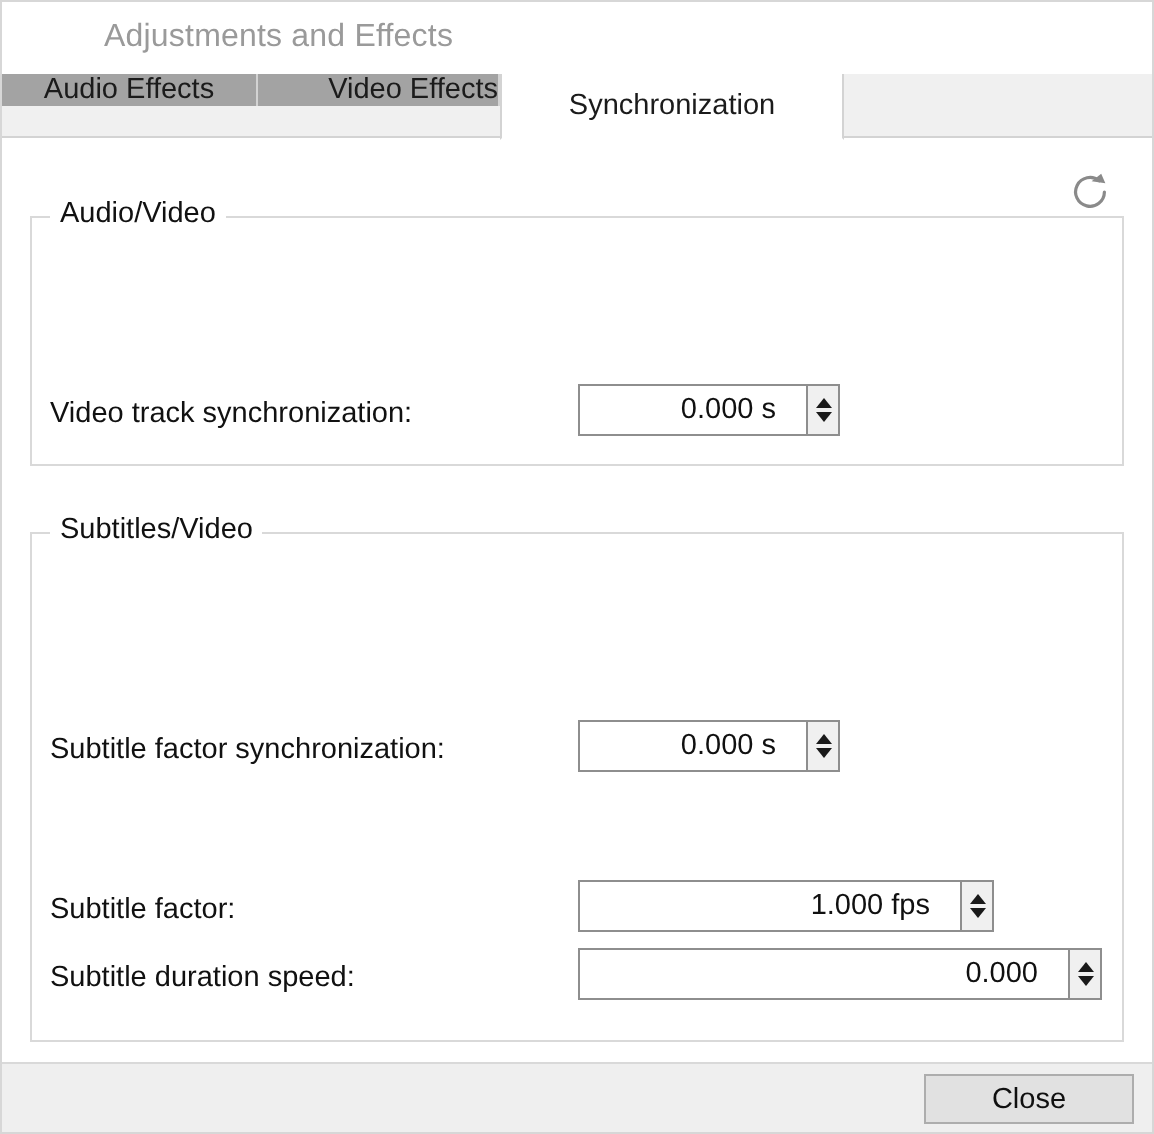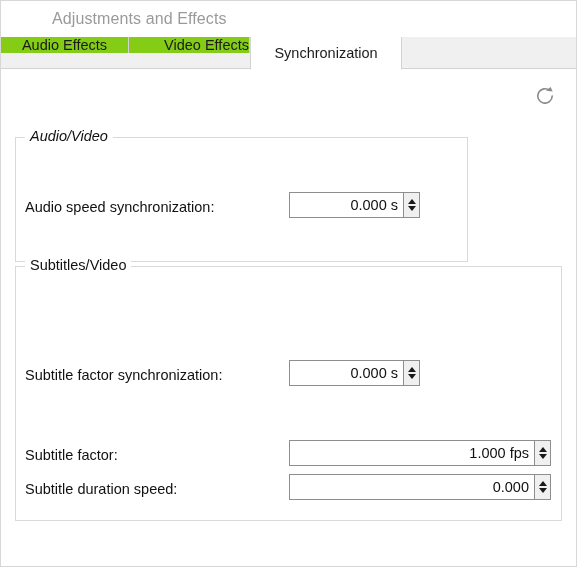--- a/index.html
+++ b/index.html
@@ -71,35 +71,35 @@
   .tab {
     position: absolute;
     top: 0;
     height: 16px;
     box-sizing: border-box;
     display: flex;
     align-items: center;
     justify-content: center;
     font-size: 14.5px;
     color: #1b1b1b;
-    background: #84cc16;
+    background: #a3a3a3;
     border-right: 1px solid #d3d3d3;
     white-space: nowrap;
   }
   .tab.active {
     background: #ffffff;
     border-left: 1px solid #d3d3d3;
     border-right: 1px solid #d3d3d3;
     border-bottom: 1px solid #ffffff;
     height: 33px;
     z-index: 3;
   }
   #tab0 { left: 0;    width: 128px; }
   #tab1 { left: 128px; width: 121px; justify-content: flex-end; }
-  #tab2 { left: 249px; width: 152px; }
+  #tab2 { left: 249px; width: 172px; }
 
   
   .page {
     position: absolute;
     left: 0; top: 68px;
     width: 575px;
     height: 462px;
     background: #ffffff;
   }
 
@@ -125,21 +125,21 @@
   .groupbox > .gb-title {
     position: absolute;
     left: 9px;
     top: -10px;
     padding: 0 5px;
     background: #ffffff;
     font-size: 14.5px;
     color: #111111;
     white-space: nowrap;
   }
-  #gb-av  { left: 14px; top: 68px;  width: 453px; height: 125px; font-style: italic; }
+  #gb-av  { left: 14px; top: 39px;  width: 547px; height: 125px; }
   #gb-sv  { left: 14px; top: 197px; width: 547px; height: 255px; text-decoration: underline; }
   .row-label {
     position: absolute;
     font-size: 14.5px;
     color: #111111;
     white-space: nowrap;
   }
 
   
   .spinbox {
@@ -149,21 +149,21 @@
     border: 1px solid #8e8e8e;
     background: #ffffff;
     display: flex;
     align-items: stretch;
   }
   .spin-value {
     flex: 1 1 auto;
     display: flex;
     align-items: center;
     justify-content: flex-end;
-    padding-right: 5px;
+    padding-right: 15px;
     font-size: 14.5px;
     color: #101010;
     white-space: nowrap;
     overflow: hidden;
   }
   .spin-buttons {
     flex: 0 0 16px;
     width: 16px;
     box-sizing: border-box;
     border-left: 1px solid #8e8e8e;
@@ -194,21 +194,21 @@
   }
 
   
   #lbl-audio-sync    { left: 24px;  top: 130px; }
   #spin-audio-sync   { left: 288px; top: 123px; width: 131px; }
 
   #lbl-sub-sync      { left: 24px;  top: 298px; }
   #spin-sub-sync     { left: 288px; top: 291px; width: 131px; }
 
   #lbl-sub-speed     { left: 24px;  top: 378px; }
-  #spin-sub-speed    { left: 288px; top: 371px; width: 262px; justify-content: flex-end; }
+  #spin-sub-speed    { left: 288px; top: 371px; width: 208px; justify-content: flex-end; }
 
   #lbl-sub-dur       { left: 24px;  top: 412px; }
   #spin-sub-dur      { left: 288px; top: 405px; width: 262px; justify-content: flex-end; }
 
   
   .footer {
     position: absolute;
     left: 0; top: 530px;
     width: 575px;
     height: 35px;
@@ -263,21 +263,21 @@
       <svg width="22" height="22" viewBox="0 0 22 22">
         <path d="M18.2 11 A7.2 7.2 0 1 1 15.6 5.4" fill="none" stroke="#8a8a8a" stroke-width="1.6" stroke-linecap="round"></path>
         <polygon points="18.7,6.6 11.8,5.6 16.6,1.9" fill="#8a8a8a"></polygon>
       </svg>
     </div>
 
     <div class="groupbox" id="gb-av">
       <div class="gb-title">Audio/Video</div>
     </div>
 
-    <div class="row-label" id="lbl-audio-sync">Audio speed synchronization:</div>
+    <div class="row-label" id="lbl-audio-sync">Video track synchronization:</div>
     <div class="spinbox" id="spin-audio-sync">
       <div class="spin-value">0.000 s</div>
       <div class="spin-buttons">
         <div class="spin-up">
             <i class="tri-up"></i>
           </div>
         <div class="spin-down">
             <i class="tri-down"></i>
           </div>
       </div>
@@ -321,14 +321,19 @@
             <i class="tri-up"></i>
           </div>
         <div class="spin-down">
             <i class="tri-down"></i>
           </div>
       </div>
     </div>
 
   </div>
 
+  <div class="footer">
+    <div class="close-button">
+      <span>Close</span>
+    </div>
+  </div>
 
 </div>
 
 </body></html>

